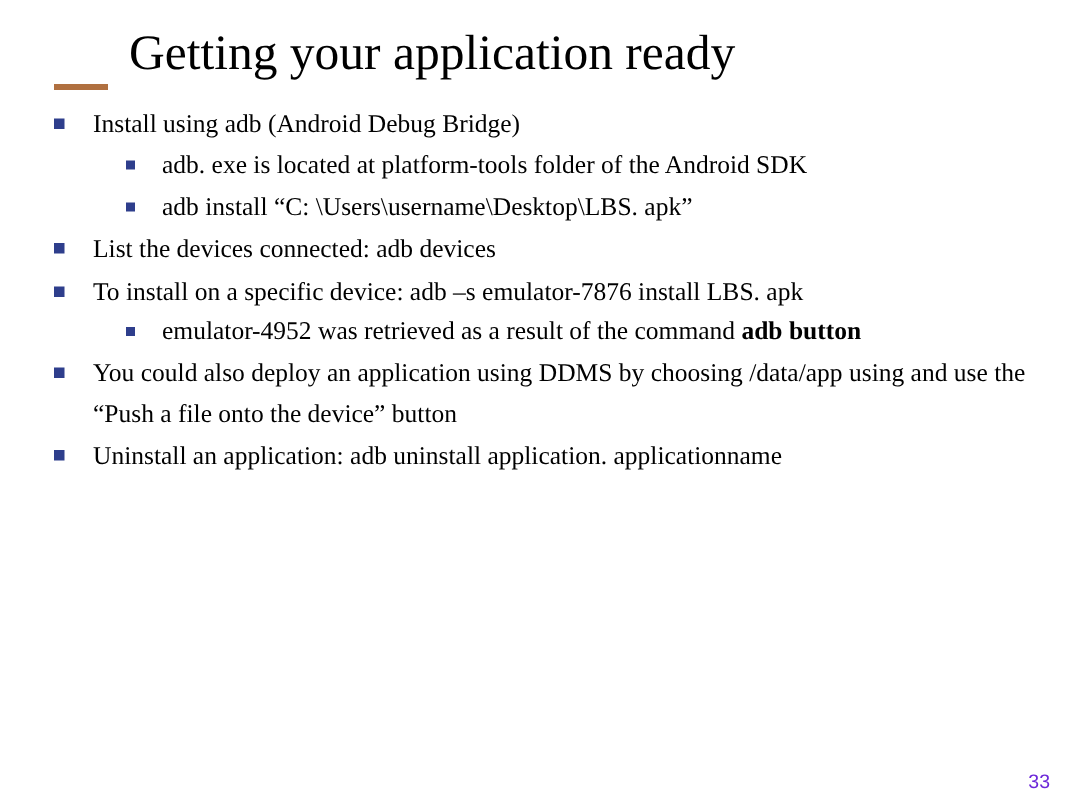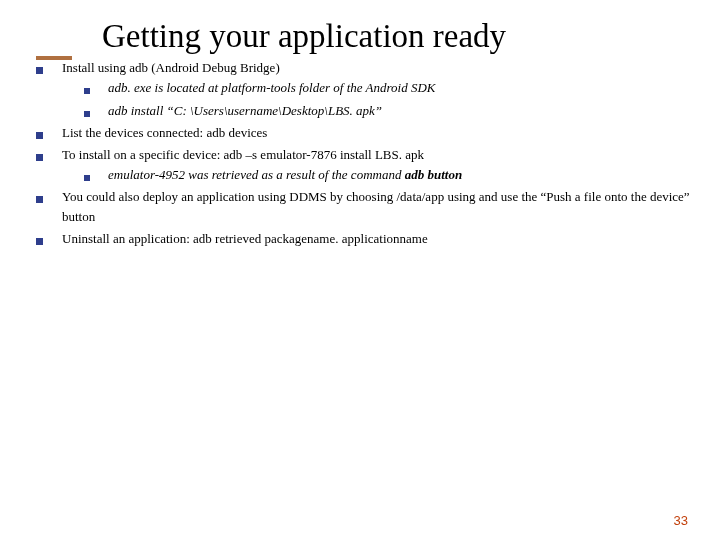--- a/index.html
+++ b/index.html
@@ -9,39 +9,39 @@
     height: 540px;
     background: #fff;
     font-family: "Times New Roman", Times, serif;
     color: #000;
     position: relative;
     overflow: hidden;
   }
   .title-wrap {
     position: relative;
     padding-top: 18px;
-    padding-left: 36px;
+    padding-left: 20px;
   }
   .accent-bar {
     position: absolute;
     left: 36px;
     top: 56px;
     width: 36px;
     height: 4px;
     background: #b07040;
   }
   .title {
     font-size: 33px;
     font-weight: 400;
     margin: 0 0 0 66px;
     line-height: 1.1;
   }
   .body {
-    margin-top: 4px;
-    font-size: 13px;
+    margin-top: 16px;
+    font-size: 17px;
     line-height: 1.55;
     padding-left: 36px;
     padding-right: 30px;
   }
   ul.lvl1 {
     list-style: none;
     margin: 0;
     padding: 0;
   }
   ul.lvl1 > li {
@@ -55,44 +55,43 @@
     left: 0;
     top: 9px;
     width: 7px;
     height: 7px;
     background: #2e3e8c;
   }
   ul.lvl2 {
     list-style: none;
     margin: 0;
     padding: 0 0 0 22px;
-    font-style: italic;
   }
   ul.lvl2 > li {
     position: relative;
     padding-left: 24px;
     margin-bottom: 2px;
   }
   ul.lvl2 > li::before {
     content: "";
     position: absolute;
     left: 0;
     top: 10px;
     width: 6px;
     height: 6px;
     background: #2e3e8c;
   }
   .bold-inline { font-weight: 700; }
   .page-num {
     position: absolute;
-    right: 32px;
+    right: 20px;
     bottom: 12px;
     font-family: Arial, Helvetica, sans-serif;
     font-size: 13px;
-    color: #c2410c;
+    color: #6d28d9;
   }
 </style>
 </head>
 <body>
 
 <div class="title-wrap">
   <div class="accent-bar"></div>
   <h1 class="title">Getting your application ready</h1>
 </div>
 
@@ -117,18 +116,18 @@
       <ul class="lvl2">
         <li>
           <span>emulator-4952 was retrieved as a result of the command </span><span class="bold-inline">adb button</span>
         </li>
       </ul>
     </li>
     <li>
       <span>You could also deploy an application using DDMS by choosing /data/app using and use the “Push a file onto the device” button</span>
     </li>
     <li>
-      <span>Uninstall an application: adb retrieved packagename. applicationname</span>
+      <span>Uninstall an application: adb uninstall application. applicationname</span>
     </li>
   </ul>
 </div>
 
 <div class="page-num">33</div>
 
 </body></html>

